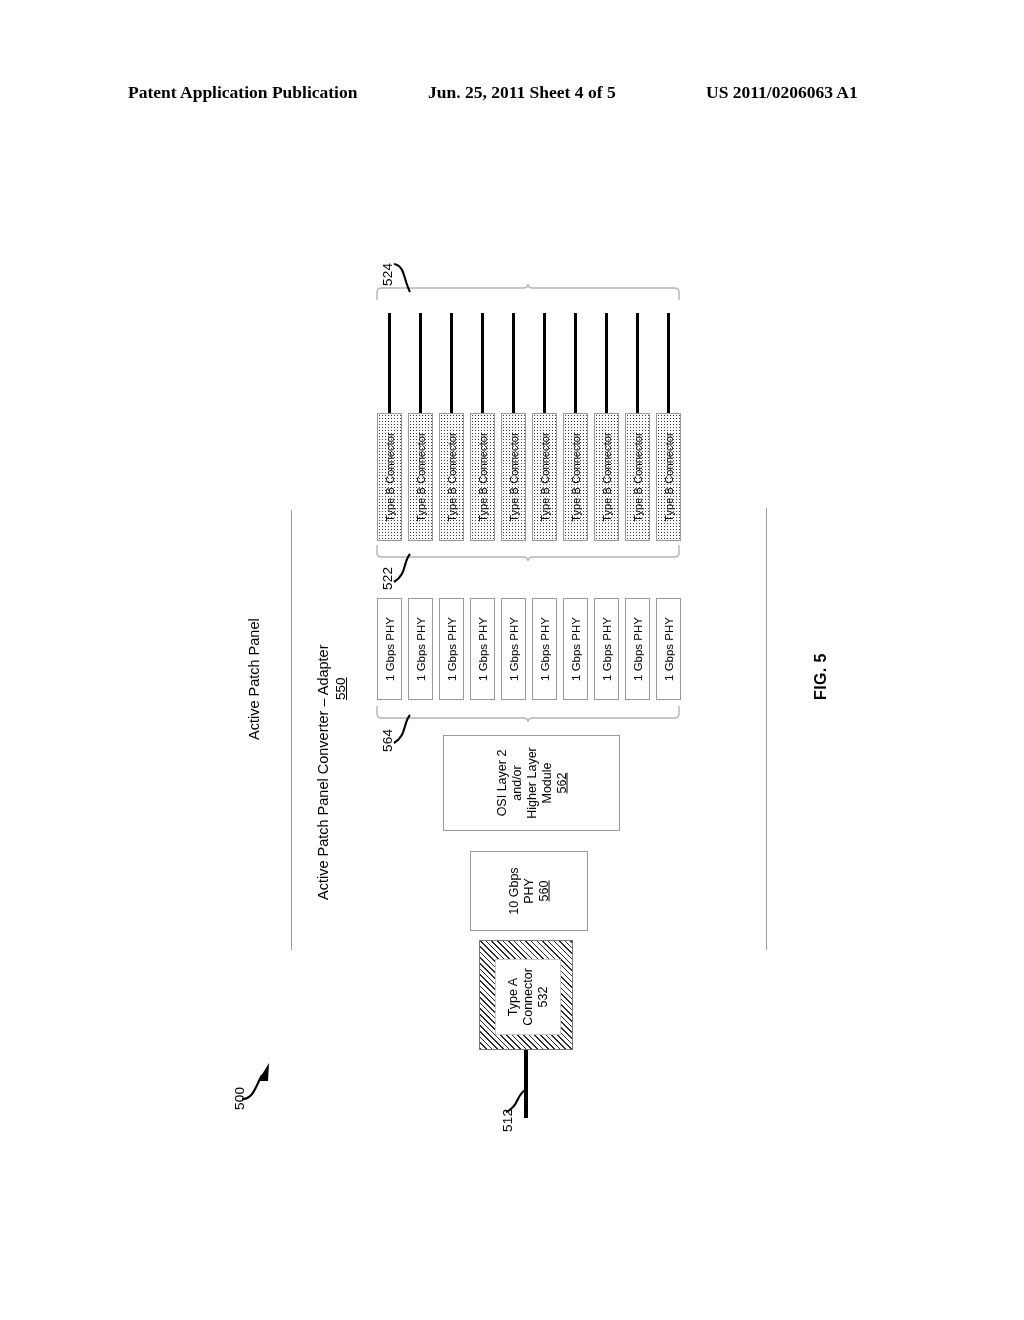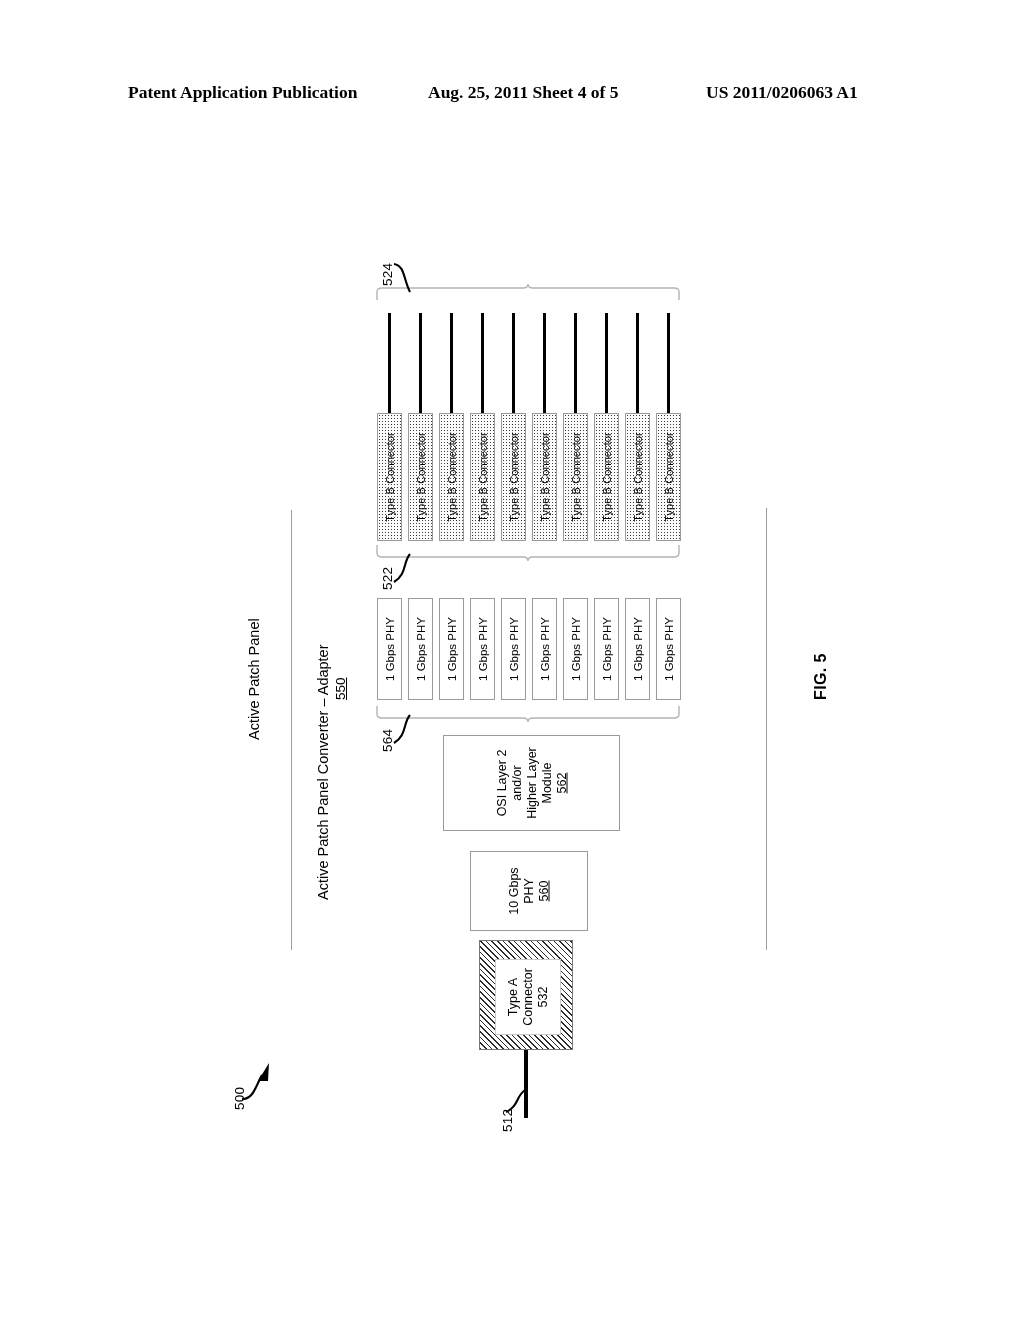--- a/index.html
+++ b/index.html
@@ -65,21 +65,21 @@
 
   .fig{position:absolute;font-weight:bold;font-size:16px;letter-spacing:.4px;}
 
   svg{overflow:visible;}
 </style>
 </head>
 <body>
 
 <div id="hdr">
   <span class="h h1">Patent Application Publication</span>
-  <span class="h h2">Aug. 25, 2011  Sheet 4 of 5</span>
+  <span class="h h2">Jun. 25, 2011  Sheet 4 of 5</span>
   <span class="h h3">US 2011/0206063 A1</span>
 </div>
 
 <div class="vrule" style="left:291px;top:510px;height:440px;"></div>
 <div class="vrule" style="left:766px;top:508px;height:442px;"></div>
 
 <div class="rot" style="left:246px;top:740px;font-size:14.5px;">
   <span>Active Patch Panel</span>
 </div>
 

